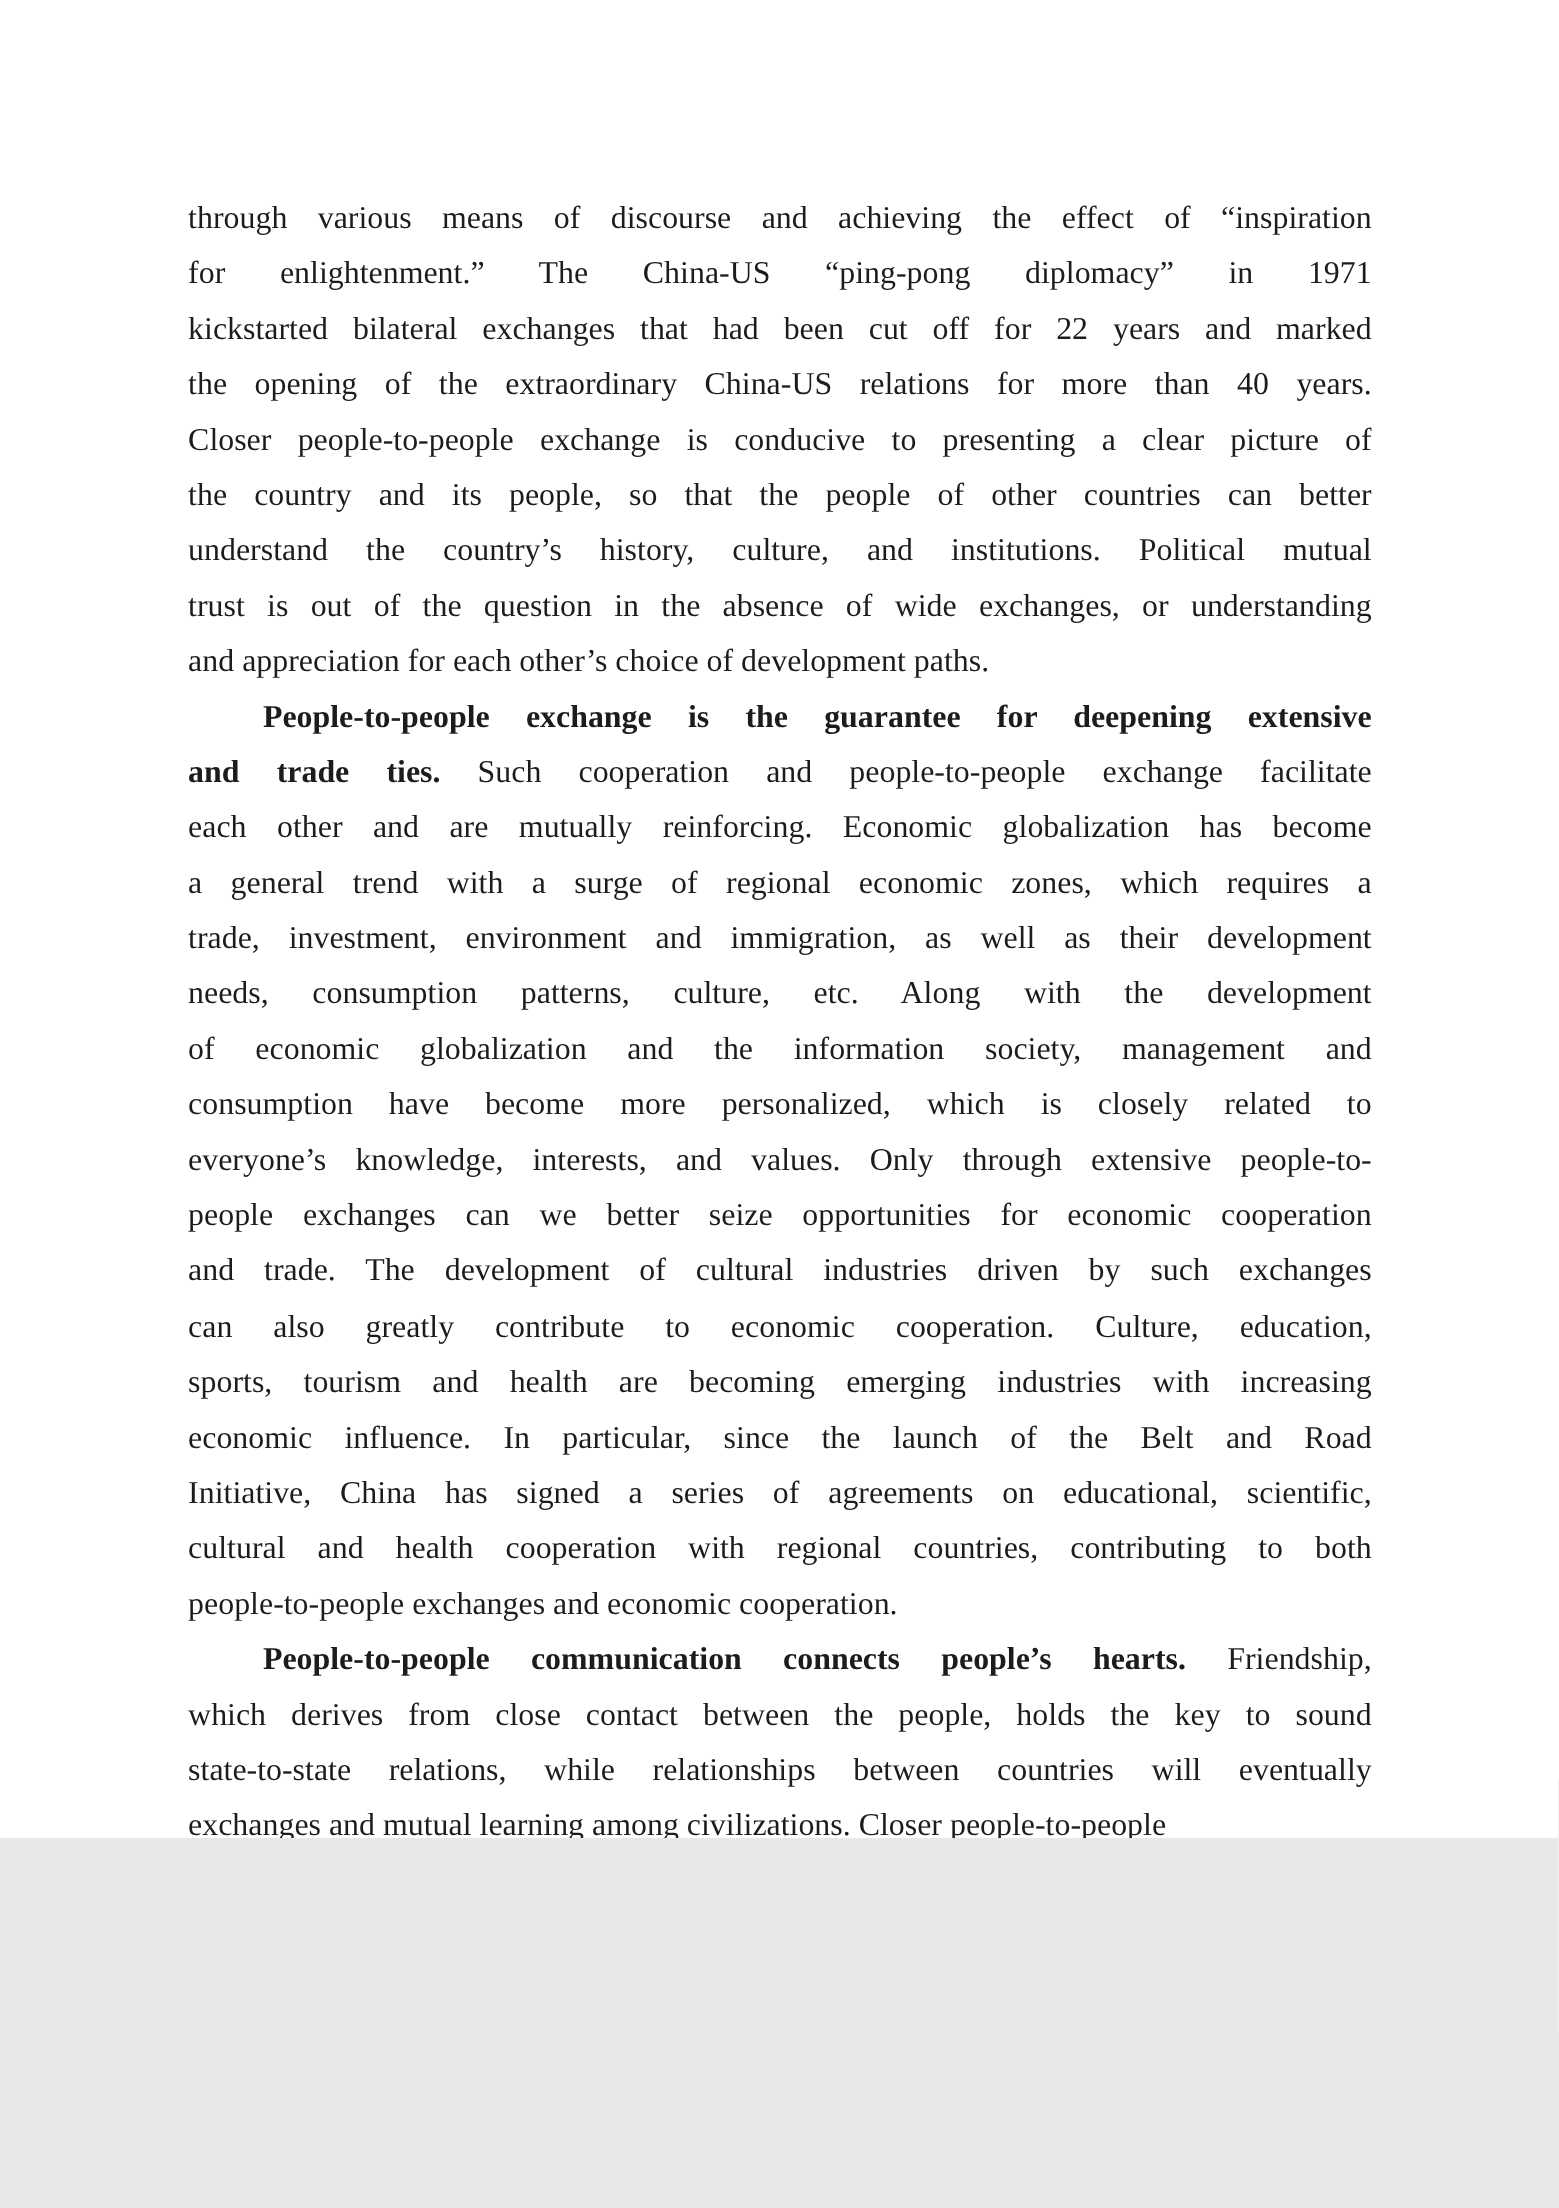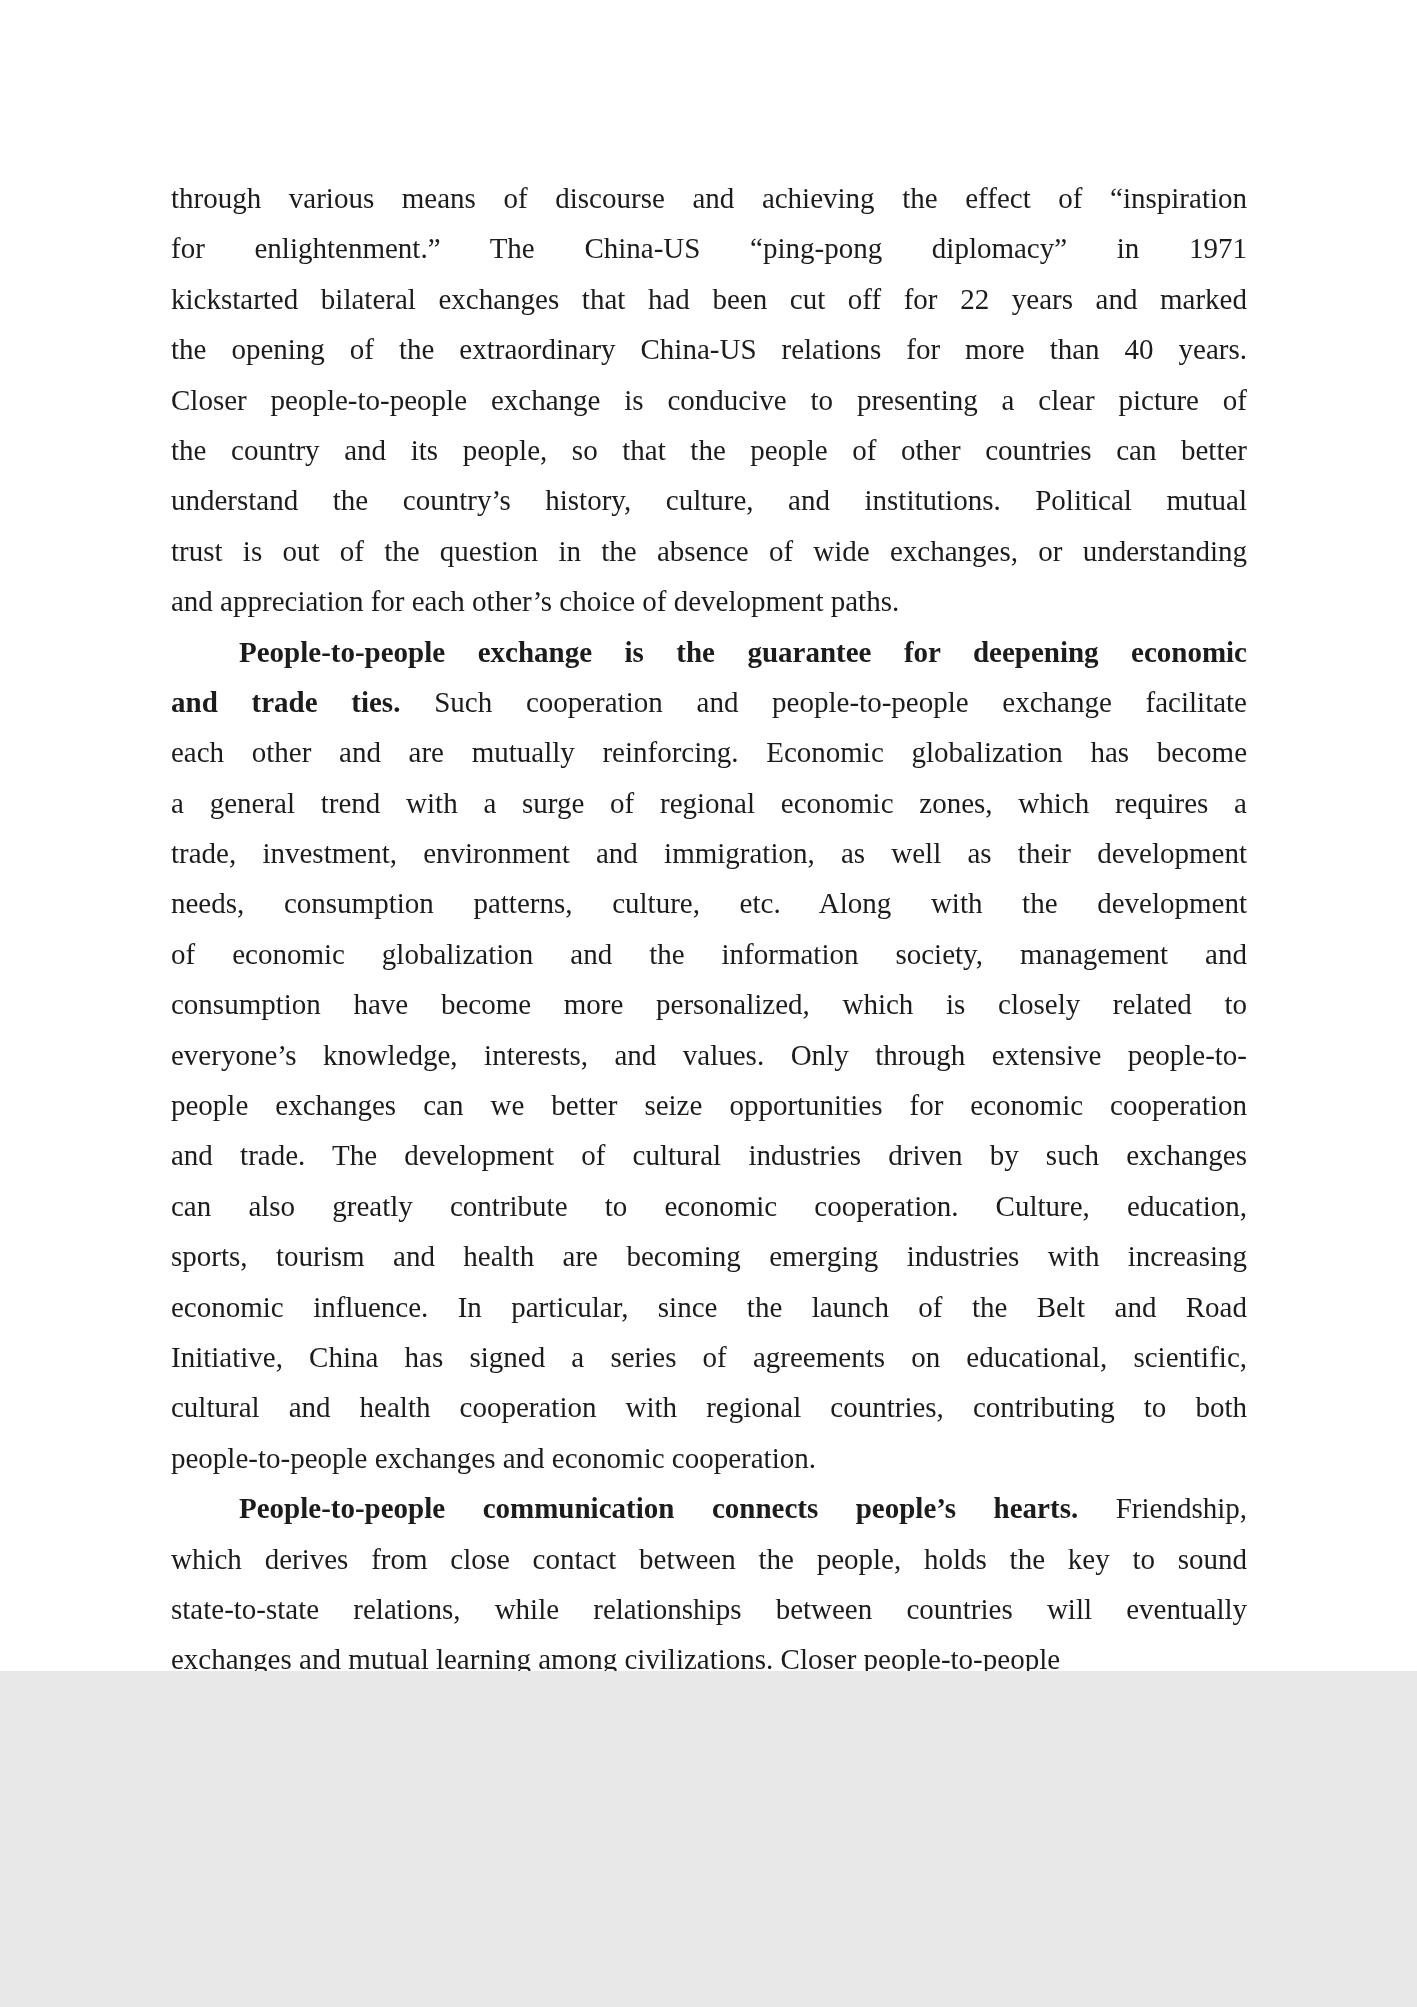--- a/index.html
+++ b/index.html
@@ -65,21 +65,21 @@
   <main class="body-col" id="body-col">
       <div class="line">through various means of discourse and achieving the effect of “inspiration</div>
       <div class="line">for enlightenment.” The China-US “ping-pong diplomacy” in 1971</div>
       <div class="line">kickstarted bilateral exchanges that had been cut off for 22 years and marked</div>
       <div class="line">the opening of the extraordinary China-US relations for more than 40 years.</div>
       <div class="line">Closer people-to-people exchange is conducive to presenting a clear picture of</div>
       <div class="line">the country and its people, so that the people of other countries can better</div>
       <div class="line">understand the country’s history, culture, and institutions. Political mutual</div>
       <div class="line">trust is out of the question in the absence of wide exchanges, or understanding</div>
       <div class="line last">and appreciation for each other’s choice of development paths.</div>
-      <div class="line indent"><b>People-to-people exchange is the guarantee for deepening economic</b></div>
+      <div class="line indent"><b>People-to-people exchange is the guarantee for deepening extensive</b></div>
       <div class="line"><b>and trade ties. </b>Such cooperation and people-to-people exchange facilitate</div>
       <div class="line">each other and are mutually reinforcing. Economic globalization has become</div>
       <div class="line">a general trend with a surge of regional economic zones, which requires a</div>
       <div class="line">trade, investment, environment and immigration, as well as their development</div>
       <div class="line">needs, consumption patterns, culture, etc. Along with the development</div>
       <div class="line">of economic globalization and the information society, management and</div>
       <div class="line">consumption have become more personalized, which is closely related to</div>
       <div class="line">everyone’s knowledge, interests, and values. Only through extensive people-to-</div>
       <div class="line">people exchanges can we better seize opportunities for economic cooperation</div>
       <div class="line">and trade. The development of cultural industries driven by such exchanges</div>

